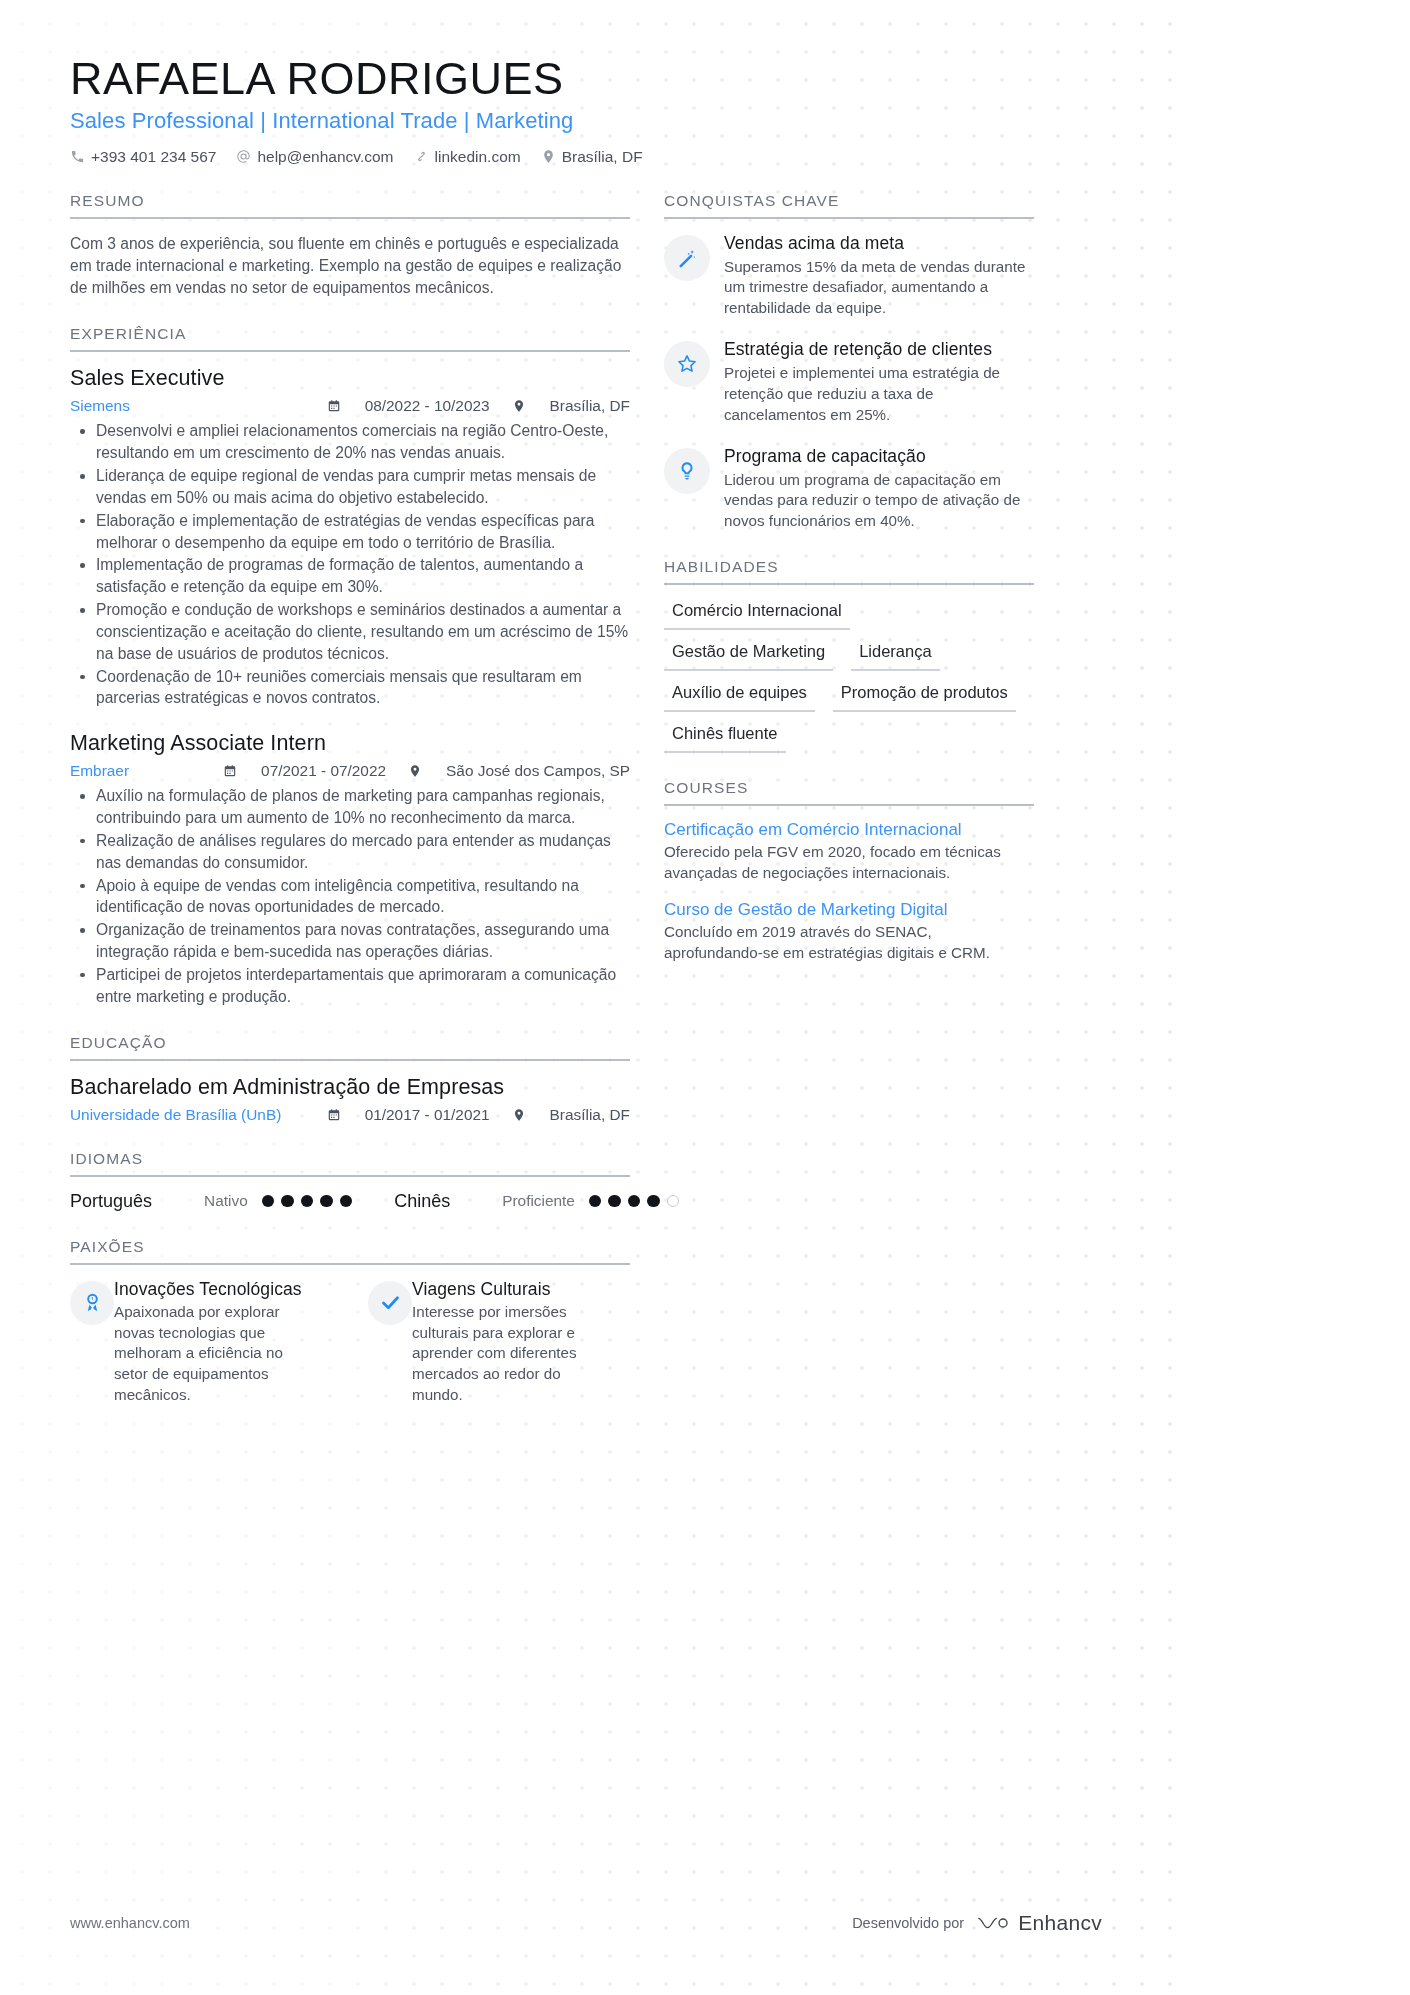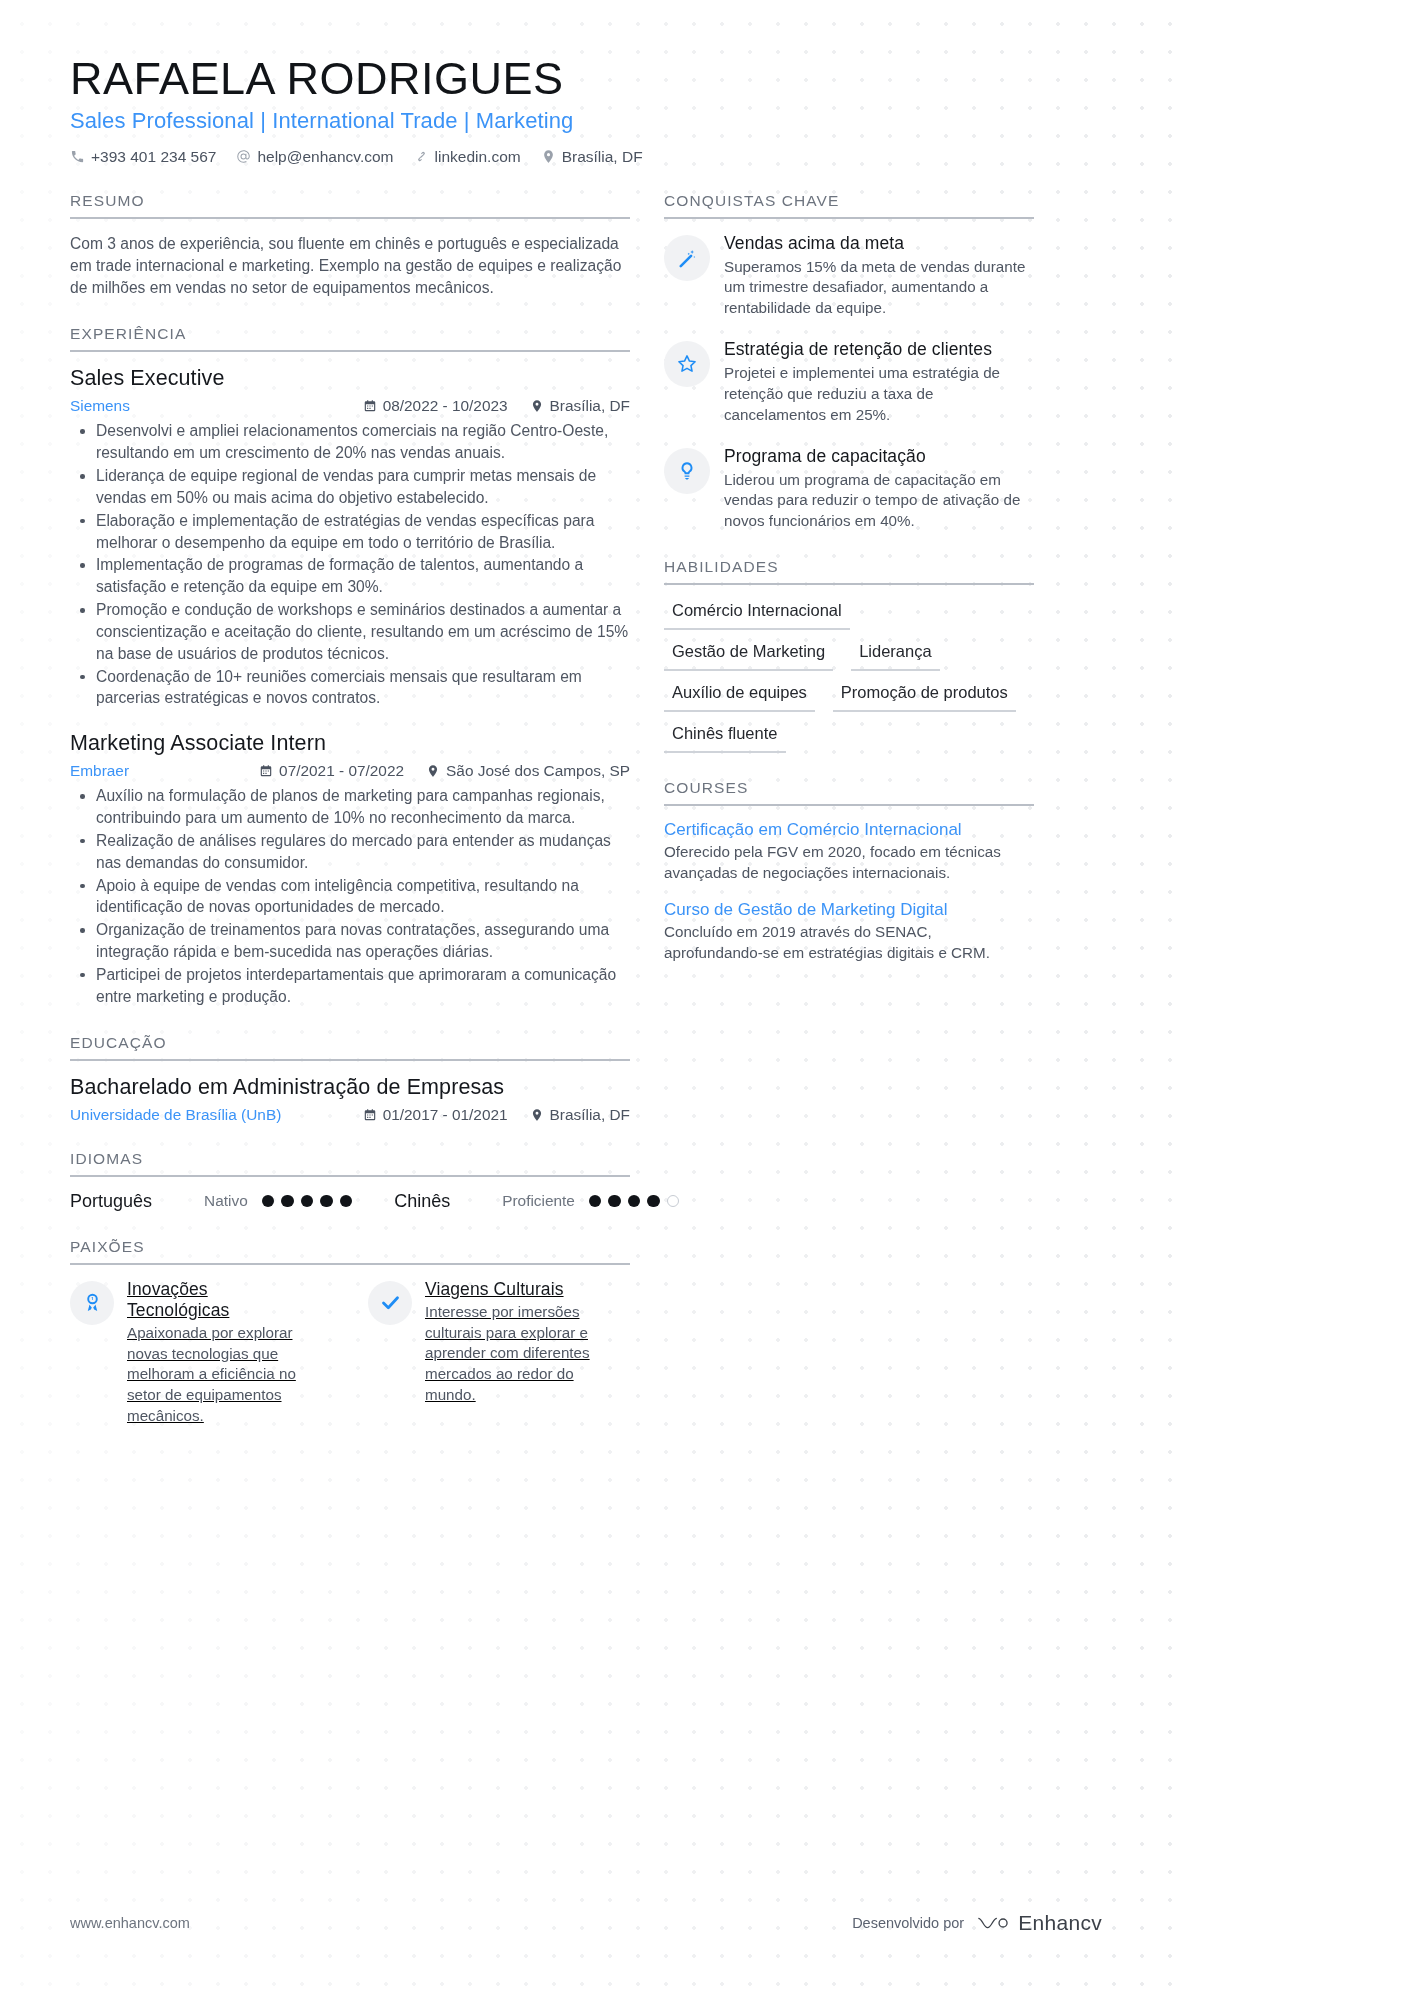--- a/index.html
+++ b/index.html
@@ -90,21 +90,21 @@
     display: flex;
     align-items: center;
     font-size: 15.4px;
     margin-bottom: 5px;
   }
   .job-company { color: #3b93f7; flex: 1 1 auto; }
   .job-date, .job-loc {
     color: #4b5360;
     display: flex;
     align-items: center;
-    gap: 6px;
+    gap: 24px;
     white-space: nowrap;
   }
   .job-date { margin-right: 22px; }
   .job-date .ic, .job-loc .ic { width: 14px; height: 14px; color: #4b5360; display: inline-flex; }
   .job-date .ic svg, .job-loc .ic svg { width: 100%; height: 100%; fill: currentColor; }
 
   ul.bullets { list-style: none; margin: 4px 0 0 0; }
   ul.bullets li {
     position: relative;
     padding-left: 26px;
@@ -167,21 +167,21 @@
   .langs { display: flex; align-items: center; gap: 0; }
   .lang { display: flex; align-items: center; }
   .lang-name { font-size: 18px; color: #15181d; }
   .lang-level { font-size: 15.4px; color: #6d747f; margin-left: 52px; }
   .dots { display: flex; gap: 7px; margin-left: 14px; margin-right: 42px; }
   .dot { width: 12.5px; height: 12.5px; border-radius: 50%; background: #111418; }
   .dot.empty { background: transparent; border: 1.5px solid #c7ccd3; width: 12.5px; height: 12.5px; }
 
   
   .passions { display: flex; gap: 58px; }
-  .passion { display: flex; gap: 13px; width: 240px; text-decoration: underline; }
+  .passion { display: flex; width: 240px; }
   .pass-circle {
     width: 44px; height: 44px; flex: none;
     border-radius: 50%;
     background: #f1f2f4;
     display: flex; align-items: center; justify-content: center;
     margin-top: 2px;
   }
   .pass-circle svg { width: 21px; height: 21px; }
   .pass-title { font-size: 17.5px; color: #15181d; margin-bottom: 2px; letter-spacing: 0.1px; }
   .pass-desc { font-size: 15.2px; line-height: 1.38; color: #4f5662; }

